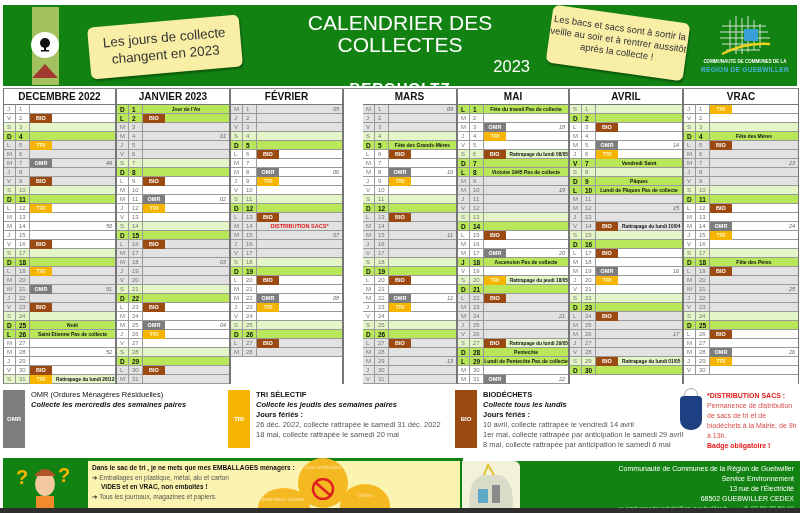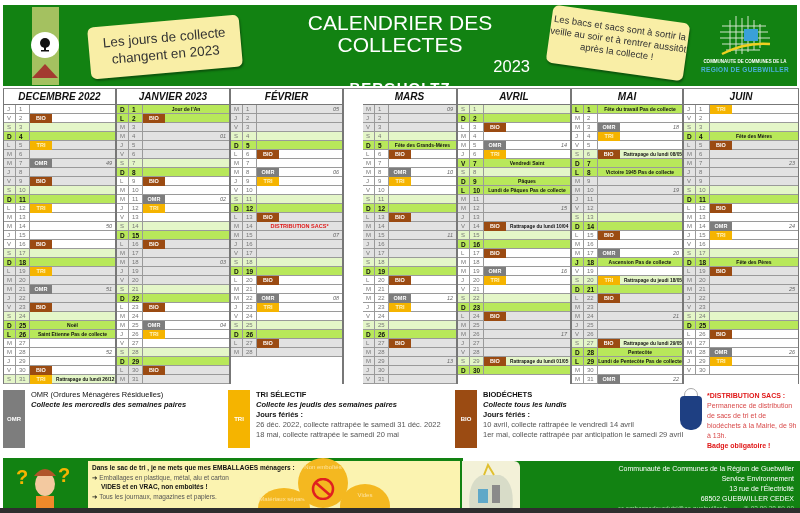--- a/index.html
+++ b/index.html
@@ -14,21 +14,21 @@
   .title { position: absolute; left: 270px; top: 12px; width: 260px; text-align: center; color: #fff; }
   .title .t1 { font-size: 21px; line-height: 22px; }
   .title .t2 { font-size: 16.5px; line-height: 21px; text-align: right; }
   .title .t3 { font-size: 15px; font-weight: bold; line-height: 22px; letter-spacing: 1px; }
   .logo { position: absolute; left: 700px; top: 14px; width: 90px; height: 66px; }
   .logo-text1 { position:absolute; left:0; top:45px; width:90px; text-align:center; font-size:4.5px; color:#fff; font-weight:bold; }
   .logo-text2 { position:absolute; left:0; top:52px; width:90px; text-align:center; font-size:6.5px; color:#4ab0d8; font-weight:bold; letter-spacing:0.3px; }
 
   .calendar { position: absolute; left: 3px; top: 88px; width: 796px; height: 296px; display: flex; border-top: 1px solid #888; }
   .month { border-right: 1px solid #777; border-left: 1px solid #777; display: flex; flex-direction: column; }
-  .month-head { height: 16px; text-align: center; font-size: 10px; font-weight: bold; color: #111; line-height: 16px; border-bottom: 1px solid #777; background:#fff;font-style:italic; }
+  .month-head { height: 16px; text-align: center; font-size: 10px; font-weight: bold; color: #111; line-height: 16px; border-bottom: 1px solid #777; background:#fff; }
   .row { height: 9px; display: flex; font-size: 6px; line-height: 9px; border-bottom: 1px solid #9a9a9a; color: #777; }
   .row .wd { width: 12px; border-right: 1px solid #9a9a9a; padding-left: 3px; }
   .row .dn { width: 14px; border-right: 1px solid #9a9a9a; padding-left: 3px; }
   .row .ct { flex: 1; position: relative; display: flex; align-items: center; }
   .row.white { background: #ffffff; }
   .row.grey { background: #e2e2e2; }
   .row.sat { background: #e4f6c8; }
   .row.sun { background: #b8e85a; }
   .row.sun .wd, .row.sun .dn, .row.hol .wd, .row.hol .dn { color: #111; font-weight: bold; font-size: 6.5px; }
   .row.hol { background: #b8e85a; }
@@ -831,206 +831,20 @@
         <div class="wd">J</div>
         <div class="dn">30</div>
         <div class="ct"></div>
       </div>
       <div class="row grey">
         <div class="wd">V</div>
         <div class="dn">31</div>
         <div class="ct"></div>
       </div>
     </div>
-    <div class="month" style="width: 114px;">
-      <div class="month-head">AVRIL</div>
-      <div class="row sat">
-        <div class="wd">S</div>
-        <div class="dn">1</div>
-        <div class="ct"></div>
-      </div>
-      <div class="row sun">
-        <div class="wd">D</div>
-        <div class="dn">2</div>
-        <div class="ct"></div>
-      </div>
-      <div class="row white">
-        <div class="wd">L</div>
-        <div class="dn">3</div>
-        <div class="ct">
-          <div class="tag BIO">BIO</div>
-        </div>
-      </div>
-      <div class="row white">
-        <div class="wd">M</div>
-        <div class="dn">4</div>
-        <div class="ct"></div>
-      </div>
-      <div class="row white">
-        <div class="wd">M</div>
-        <div class="dn">5</div>
-        <div class="ct">
-          <div class="tag OMR">OMR</div>
-          <div class="wk">14</div>
-        </div>
-      </div>
-      <div class="row white">
-        <div class="wd">J</div>
-        <div class="dn">6</div>
-        <div class="ct">
-          <div class="tag TRI">TRI</div>
-        </div>
-      </div>
-      <div class="row hol">
-        <div class="wd">V</div>
-        <div class="dn">7</div>
-        <div class="ct">
-          <div class="center-txt">Vendredi Saint</div>
-        </div>
-      </div>
-      <div class="row sat">
-        <div class="wd">S</div>
-        <div class="dn">8</div>
-        <div class="ct"></div>
-      </div>
-      <div class="row sun">
-        <div class="wd">D</div>
-        <div class="dn">9</div>
-        <div class="ct">
-          <div class="center-txt">Pâques</div>
-        </div>
-      </div>
-      <div class="row hol">
-        <div class="wd">L</div>
-        <div class="dn">10</div>
-        <div class="ct">
-          <div class="center-txt">Lundi de Pâques  Pas de collecte</div>
-        </div>
-      </div>
-      <div class="row grey">
-        <div class="wd">M</div>
-        <div class="dn">11</div>
-        <div class="ct"></div>
-      </div>
-      <div class="row grey">
-        <div class="wd">M</div>
-        <div class="dn">12</div>
-        <div class="ct">
-          <div class="wk">15</div>
-        </div>
-      </div>
-      <div class="row grey">
-        <div class="wd">J</div>
-        <div class="dn">13</div>
-        <div class="ct"></div>
-      </div>
-      <div class="row grey">
-        <div class="wd">V</div>
-        <div class="dn">14</div>
-        <div class="ct">
-          <div class="tag BIO">BIO</div>
-          <div class="note-txt">Rattrapage du lundi 10/04</div>
-        </div>
-      </div>
-      <div class="row sat">
-        <div class="wd">S</div>
-        <div class="dn">15</div>
-        <div class="ct"></div>
-      </div>
-      <div class="row sun">
-        <div class="wd">D</div>
-        <div class="dn">16</div>
-        <div class="ct"></div>
-      </div>
-      <div class="row white">
-        <div class="wd">L</div>
-        <div class="dn">17</div>
-        <div class="ct">
-          <div class="tag BIO">BIO</div>
-        </div>
-      </div>
-      <div class="row white">
-        <div class="wd">M</div>
-        <div class="dn">18</div>
-        <div class="ct"></div>
-      </div>
-      <div class="row white">
-        <div class="wd">M</div>
-        <div class="dn">19</div>
-        <div class="ct">
-          <div class="tag OMR">OMR</div>
-          <div class="wk">16</div>
-        </div>
-      </div>
-      <div class="row white">
-        <div class="wd">J</div>
-        <div class="dn">20</div>
-        <div class="ct">
-          <div class="tag TRI">TRI</div>
-        </div>
-      </div>
-      <div class="row white">
-        <div class="wd">V</div>
-        <div class="dn">21</div>
-        <div class="ct"></div>
-      </div>
-      <div class="row sat">
-        <div class="wd">S</div>
-        <div class="dn">22</div>
-        <div class="ct"></div>
-      </div>
-      <div class="row sun">
-        <div class="wd">D</div>
-        <div class="dn">23</div>
-        <div class="ct"></div>
-      </div>
-      <div class="row grey">
-        <div class="wd">L</div>
-        <div class="dn">24</div>
-        <div class="ct">
-          <div class="tag BIO">BIO</div>
-        </div>
-      </div>
-      <div class="row grey">
-        <div class="wd">M</div>
-        <div class="dn">25</div>
-        <div class="ct"></div>
-      </div>
-      <div class="row grey">
-        <div class="wd">M</div>
-        <div class="dn">26</div>
-        <div class="ct">
-          <div class="wk">17</div>
-        </div>
-      </div>
-      <div class="row grey">
-        <div class="wd">J</div>
-        <div class="dn">27</div>
-        <div class="ct"></div>
-      </div>
-      <div class="row grey">
-        <div class="wd">V</div>
-        <div class="dn">28</div>
-        <div class="ct"></div>
-      </div>
-      <div class="row sat">
-        <div class="wd">S</div>
-        <div class="dn">29</div>
-        <div class="ct">
-          <div class="tag BIO">BIO</div>
-          <div class="note-txt">Rattrapage du lundi 01/05</div>
-        </div>
-      </div>
-      <div class="row sun">
-        <div class="wd">D</div>
-        <div class="dn">30</div>
-        <div class="ct"></div>
-      </div>
-      <div class="row empty"></div>
-    </div>
     <div class="month" style="width: 112px;">
       <div class="month-head">MAI</div>
       <div class="row hol">
         <div class="wd">L</div>
         <div class="dn">1</div>
         <div class="ct">
           <div class="center-txt">Fête du travail Pas de collecte</div>
         </div>
       </div>
       <div class="row white">
@@ -1213,22 +1027,208 @@
       </div>
       <div class="row white">
         <div class="wd">M</div>
         <div class="dn">31</div>
         <div class="ct">
           <div class="tag OMR">OMR</div>
           <div class="wk">22</div>
         </div>
       </div>
     </div>
+    <div class="month" style="width: 114px;">
+      <div class="month-head">AVRIL</div>
+      <div class="row sat">
+        <div class="wd">S</div>
+        <div class="dn">1</div>
+        <div class="ct"></div>
+      </div>
+      <div class="row sun">
+        <div class="wd">D</div>
+        <div class="dn">2</div>
+        <div class="ct"></div>
+      </div>
+      <div class="row white">
+        <div class="wd">L</div>
+        <div class="dn">3</div>
+        <div class="ct">
+          <div class="tag BIO">BIO</div>
+        </div>
+      </div>
+      <div class="row white">
+        <div class="wd">M</div>
+        <div class="dn">4</div>
+        <div class="ct"></div>
+      </div>
+      <div class="row white">
+        <div class="wd">M</div>
+        <div class="dn">5</div>
+        <div class="ct">
+          <div class="tag OMR">OMR</div>
+          <div class="wk">14</div>
+        </div>
+      </div>
+      <div class="row white">
+        <div class="wd">J</div>
+        <div class="dn">6</div>
+        <div class="ct">
+          <div class="tag TRI">TRI</div>
+        </div>
+      </div>
+      <div class="row hol">
+        <div class="wd">V</div>
+        <div class="dn">7</div>
+        <div class="ct">
+          <div class="center-txt">Vendredi Saint</div>
+        </div>
+      </div>
+      <div class="row sat">
+        <div class="wd">S</div>
+        <div class="dn">8</div>
+        <div class="ct"></div>
+      </div>
+      <div class="row sun">
+        <div class="wd">D</div>
+        <div class="dn">9</div>
+        <div class="ct">
+          <div class="center-txt">Pâques</div>
+        </div>
+      </div>
+      <div class="row hol">
+        <div class="wd">L</div>
+        <div class="dn">10</div>
+        <div class="ct">
+          <div class="center-txt">Lundi de Pâques  Pas de collecte</div>
+        </div>
+      </div>
+      <div class="row grey">
+        <div class="wd">M</div>
+        <div class="dn">11</div>
+        <div class="ct"></div>
+      </div>
+      <div class="row grey">
+        <div class="wd">M</div>
+        <div class="dn">12</div>
+        <div class="ct">
+          <div class="wk">15</div>
+        </div>
+      </div>
+      <div class="row grey">
+        <div class="wd">J</div>
+        <div class="dn">13</div>
+        <div class="ct"></div>
+      </div>
+      <div class="row grey">
+        <div class="wd">V</div>
+        <div class="dn">14</div>
+        <div class="ct">
+          <div class="tag BIO">BIO</div>
+          <div class="note-txt">Rattrapage du lundi 10/04</div>
+        </div>
+      </div>
+      <div class="row sat">
+        <div class="wd">S</div>
+        <div class="dn">15</div>
+        <div class="ct"></div>
+      </div>
+      <div class="row sun">
+        <div class="wd">D</div>
+        <div class="dn">16</div>
+        <div class="ct"></div>
+      </div>
+      <div class="row white">
+        <div class="wd">L</div>
+        <div class="dn">17</div>
+        <div class="ct">
+          <div class="tag BIO">BIO</div>
+        </div>
+      </div>
+      <div class="row white">
+        <div class="wd">M</div>
+        <div class="dn">18</div>
+        <div class="ct"></div>
+      </div>
+      <div class="row white">
+        <div class="wd">M</div>
+        <div class="dn">19</div>
+        <div class="ct">
+          <div class="tag OMR">OMR</div>
+          <div class="wk">16</div>
+        </div>
+      </div>
+      <div class="row white">
+        <div class="wd">J</div>
+        <div class="dn">20</div>
+        <div class="ct">
+          <div class="tag TRI">TRI</div>
+        </div>
+      </div>
+      <div class="row white">
+        <div class="wd">V</div>
+        <div class="dn">21</div>
+        <div class="ct"></div>
+      </div>
+      <div class="row sat">
+        <div class="wd">S</div>
+        <div class="dn">22</div>
+        <div class="ct"></div>
+      </div>
+      <div class="row sun">
+        <div class="wd">D</div>
+        <div class="dn">23</div>
+        <div class="ct"></div>
+      </div>
+      <div class="row grey">
+        <div class="wd">L</div>
+        <div class="dn">24</div>
+        <div class="ct">
+          <div class="tag BIO">BIO</div>
+        </div>
+      </div>
+      <div class="row grey">
+        <div class="wd">M</div>
+        <div class="dn">25</div>
+        <div class="ct"></div>
+      </div>
+      <div class="row grey">
+        <div class="wd">M</div>
+        <div class="dn">26</div>
+        <div class="ct">
+          <div class="wk">17</div>
+        </div>
+      </div>
+      <div class="row grey">
+        <div class="wd">J</div>
+        <div class="dn">27</div>
+        <div class="ct"></div>
+      </div>
+      <div class="row grey">
+        <div class="wd">V</div>
+        <div class="dn">28</div>
+        <div class="ct"></div>
+      </div>
+      <div class="row sat">
+        <div class="wd">S</div>
+        <div class="dn">29</div>
+        <div class="ct">
+          <div class="tag BIO">BIO</div>
+          <div class="note-txt">Rattrapage du lundi 01/05</div>
+        </div>
+      </div>
+      <div class="row sun">
+        <div class="wd">D</div>
+        <div class="dn">30</div>
+        <div class="ct"></div>
+      </div>
+      <div class="row empty"></div>
+    </div>
     <div class="month" style="width: 116px;">
-      <div class="month-head">JUIN</div>
+      <div class="month-head">VRAC</div>
       <div class="row white">
         <div class="wd">J</div>
         <div class="dn">1</div>
         <div class="ct">
           <div class="tag TRI">TRI</div>
         </div>
       </div>
       <div class="row white">
         <div class="wd">V</div>
         <div class="dn">2</div>
@@ -1422,20 +1422,21 @@
   </div>
 </div>
 <div class="legend" style="left:455px;width:220px;">
   <div class="leg-bar" style="background:#9b4b12;">BIO</div>
   <div class="leg-body">
     <div class="b">BIODÉCHETS</div>
     <div class="i">Collecte tous les lundis</div>
     <div class="b">Jours fériés :</div>
     <div class="g">10 avril, collecte rattrapée le vendredi 14 avril</div>
     <div class="g">1er mai, collecte rattrapée par anticipation le samedi 29 avril</div>
+    <div class="g">8 mai, collecte rattrapée par anticipation le samedi 6 mai</div>
   </div>
 </div>
 <div class="badge-ring"></div>
 <div class="badge"></div>
 <div class="distrib">
   <div class="h">*DISTRIBUTION SACS :</div>
   <div>Permanence de distribution de sacs de tri et de biodéchets à la Mairie, de 9h à 13h.</div>
   <div class="bb">Badge obligatoire !</div>
 </div>
 

